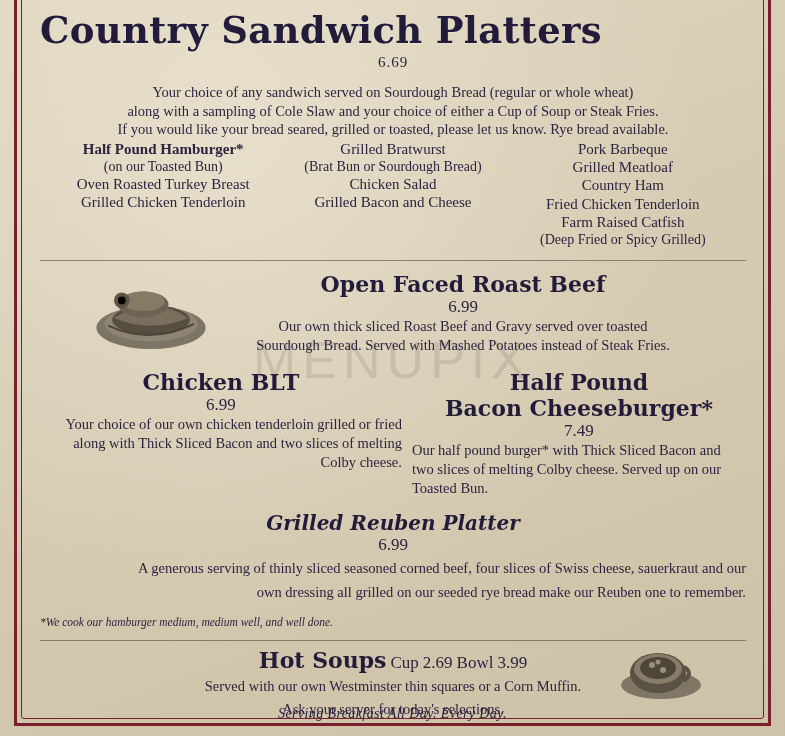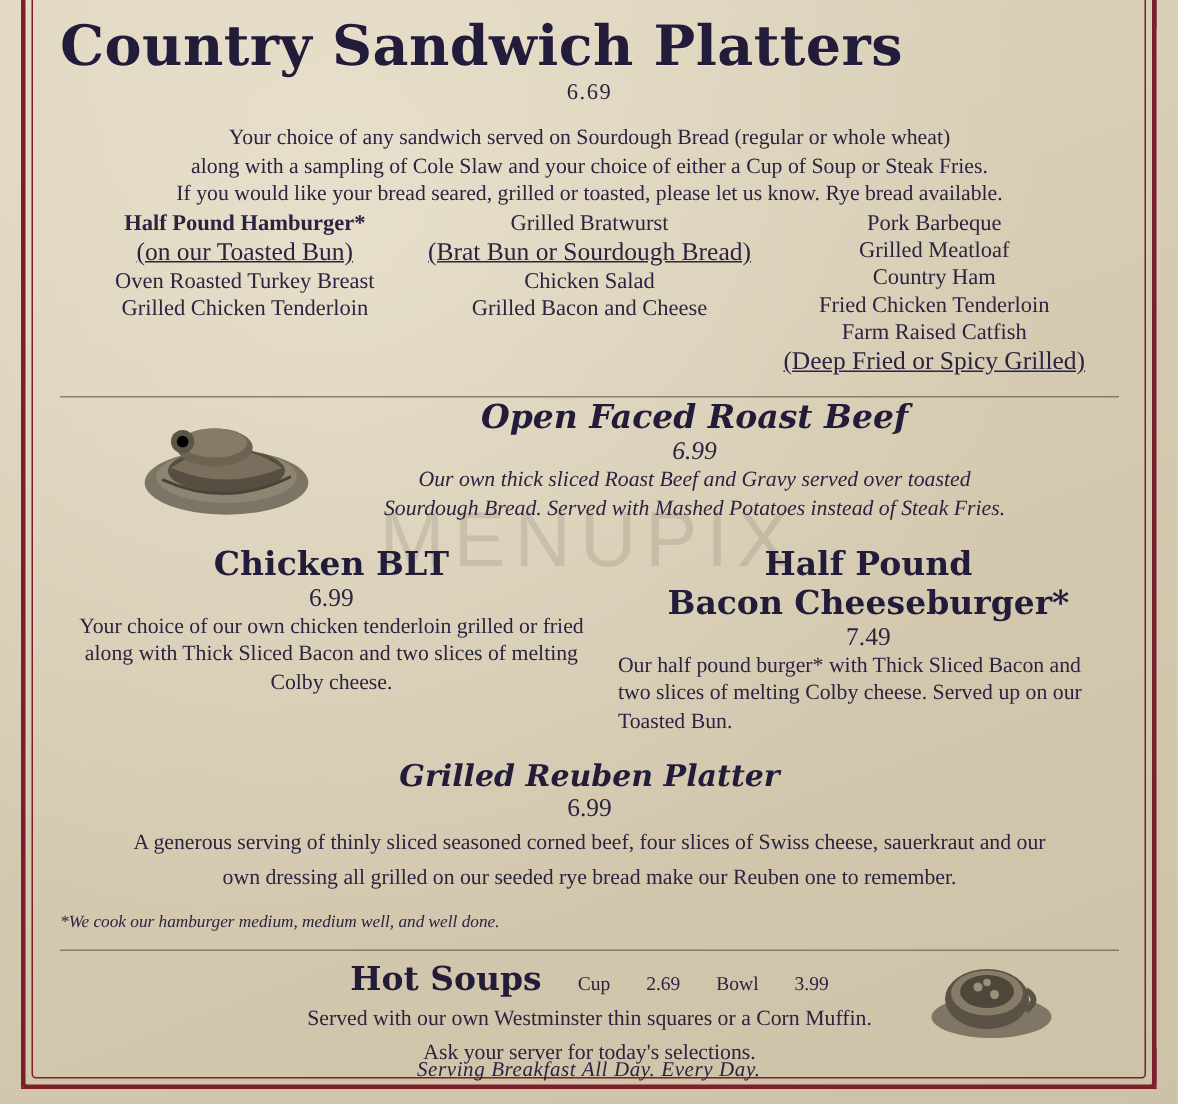--- a/index.html
+++ b/index.html
@@ -54,60 +54,60 @@
   .intro{
     text-align:center;font-size:14.5px;line-height:1.28;margin-top:12px;
     font-family:"Liberation Serif", serif;
     color:#2b2440;
   }
   .cols{
     display:flex;justify-content:space-between;margin-top:1px;padding:0 10px;
   }
   .col{width:33%;text-align:center;font-size:15px;line-height:1.22;}
   .col .lead{font-weight:bold;}
-  .sub{font-size:17px;text-decoration:underline;}
+  .sub{font-size:14px;}
   .rule{
     height:1px;background:#6c6352;margin:12px 0 0 0;opacity:.75;
   }
 
   .sec-title{
     font-family:"DejaVu Serif", serif;font-weight:bold;text-align:center;
     color:#221c3a;
   }
   .sec-price{text-align:center;font-size:17px;}
   .sec-body{font-size:14.5px;line-height:1.3;text-align:center;}
 
-  .roast{position:relative;min-height:78px;font-style:italic;}
+  .roast{margin-top:10px;position:relative;min-height:78px;}
   .roast .txt{margin-left:140px;}
   .roast .sec-title{font-size:22px;}
   .img-beef{
     position:absolute;left:52px;top:6px;width:118px;height:76px;
   }
 
   .two-col{display:flex;margin-top:14px;}
   .two-col .left{width:52%;padding-right:10px;}
   .two-col .right{width:48%;}
   .two-col .sec-title{font-size:22px;}
-  .two-col .sec-body{text-align:center;}
+  .two-col .sec-body{text-align:right;}
   .two-col .right .sec-body{text-align:left;}
 
   .reuben{margin-top:14px;}
   .reuben .sec-title{font-size:20px;font-style:italic;}
-  .reuben .sec-body{text-align:center;line-height:1.32;margin-top:4px;}
+  .reuben .sec-body{text-align:right;line-height:1.32;margin-top:4px;}
 
   .footnote{font-size:11.5px;font-style:italic;margin-top:14px;}
 
   .soups{margin-top:6px;position:relative;}
   .soups-head{
     text-align:center;
   }
   .soups-head .big{
     font-family:"DejaVu Serif", serif;font-weight:bold;font-size:22px;color:#221c3a;
   }
-  .soups-head .lbl{font-size:13px;margin-left:20px;}
+  .soups-head .lbl{font-size:17px;}
   .soups-body{text-align:center;font-size:14.5px;line-height:1.32;margin-top:4px;}
   .img-soup{position:absolute;right:40px;top:-10px;width:90px;height:66px;}
 
   .tagline{
     position:absolute;left:0;right:0;bottom:14px;text-align:center;
     font-style:italic;font-size:14px;letter-spacing:.4px;color:#2b2440;
     font-family:"Liberation Serif", serif;
   }
   .watermark{
     position:absolute;left:0;right:0;top:330px;text-align:center;

